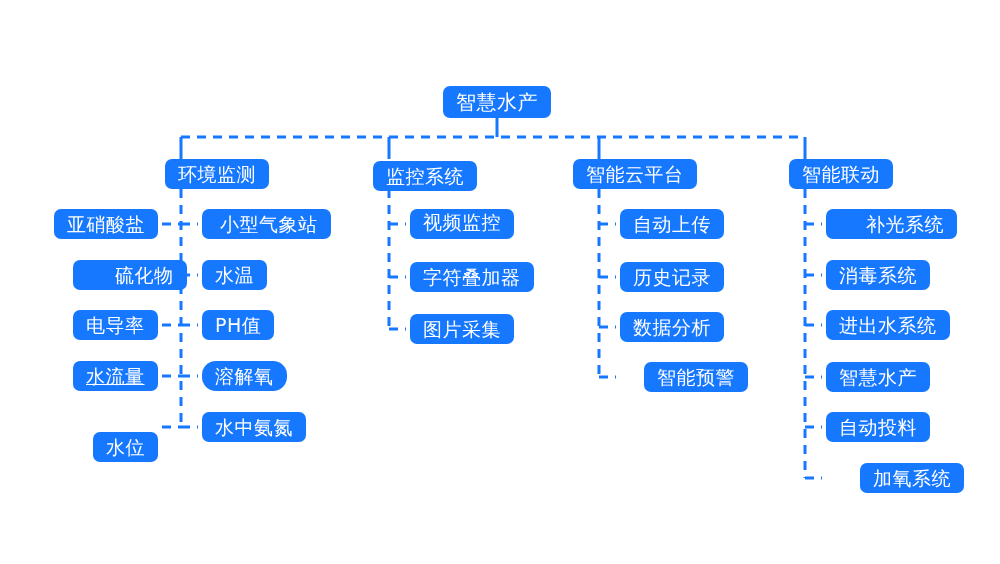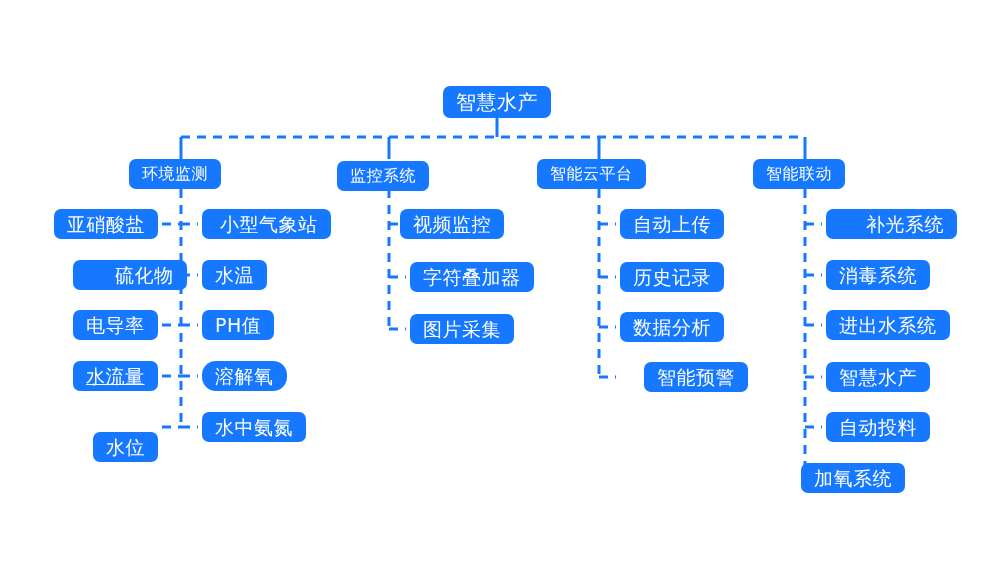--- a/index.html
+++ b/index.html
@@ -31,21 +31,21 @@
     padding:0 13px;
     font-size:19px;
     letter-spacing:0.5px;
     white-space:nowrap;
     text-align:center;
     z-index:3;
     cursor:pointer;
     user-select:none;
   }
   .node.root{ font-size:20px; height:32px; line-height:32px; }
-  .node.level2{ font-size:16px; }
+  .node.level2{ font-size:19px;margin-left:36px; }
   
 </style>
 </head>
 <body>
 
 <div id="diagram">
   <svg id="wires" viewBox="0 0 1000 564" xmlns="http://www.w3.org/2000/svg">
       <line x1="497" y1="117" x2="497" y2="137" stroke="#1677ff" stroke-width="3" stroke-linecap="butt"></line>
       <line x1="181" y1="137" x2="805" y2="137" stroke="#1677ff" stroke-width="3" stroke-linecap="butt" stroke-dasharray="9 7"></line>
       <line x1="181" y1="137" x2="181" y2="159" stroke="#1677ff" stroke-width="3" stroke-linecap="butt"></line>
@@ -87,29 +87,29 @@
       <div class="node " style="top: 260px; left: 73px; padding-left: 42px;">硫化物</div>
       <div class="node " style="top: 310px; left: 73px;">电导率</div>
       <div class="node " style="top: 361px; left: 73px; text-decoration: underline;">水流量</div>
       <div class="node " style="top: 432px; left: 93px; border-radius: 7px;">水位</div>
       <div class="node " style="top: 209px; left: 202px; padding-left: 18px;">小型气象站</div>
       <div class="node " style="top: 260px; left: 202px;">水温</div>
       <div class="node " style="top: 310px; left: 202px;">PH值</div>
       <div class="node " style="top: 361px; left: 202px; border-radius: 14px;">溶解氧</div>
       <div class="node " style="top: 412px; left: 202px;">水中氨氮</div>
       <div class="node level2" style="top: 161px; left: 337px;">监控系统</div>
-      <div class="node " style="top: 209px; left: 400px;">视频监控</div>
+      <div class="node " style="top: 209px; left: 410px; font-family: Liberation Mono, monospace;">视频监控</div>
       <div class="node " style="top: 262px; left: 410px;">字符叠加器</div>
       <div class="node " style="top: 314px; left: 410px;">图片采集</div>
       <div class="node level2" style="top: 159px; left: 537px;">智能云平台</div>
       <div class="node " style="top: 209px; left: 620px;">自动上传</div>
       <div class="node " style="top: 262px; left: 620px;">历史记录</div>
       <div class="node " style="top: 312px; left: 620px;">数据分析</div>
       <div class="node " style="top: 362px; left: 620px; margin-left: 24px;">智能预警</div>
       <div class="node level2" style="top: 159px; left: 753px;">智能联动</div>
       <div class="node " style="top: 209px; left: 826px; padding-left: 40px;">补光系统</div>
       <div class="node " style="top: 260px; left: 826px;">消毒系统</div>
       <div class="node " style="top: 310px; left: 826px;">进出水系统</div>
       <div class="node " style="top: 362px; left: 826px;">智慧水产</div>
       <div class="node " style="top: 412px; left: 826px;">自动投料</div>
-      <div class="node " style="top: 463px; left: 801px;">加氧系统</div>
+      <div class="node " style="top: 463px; left: 860px;">加氧系统</div>
     </div>
 </div>
 
 </body></html>

